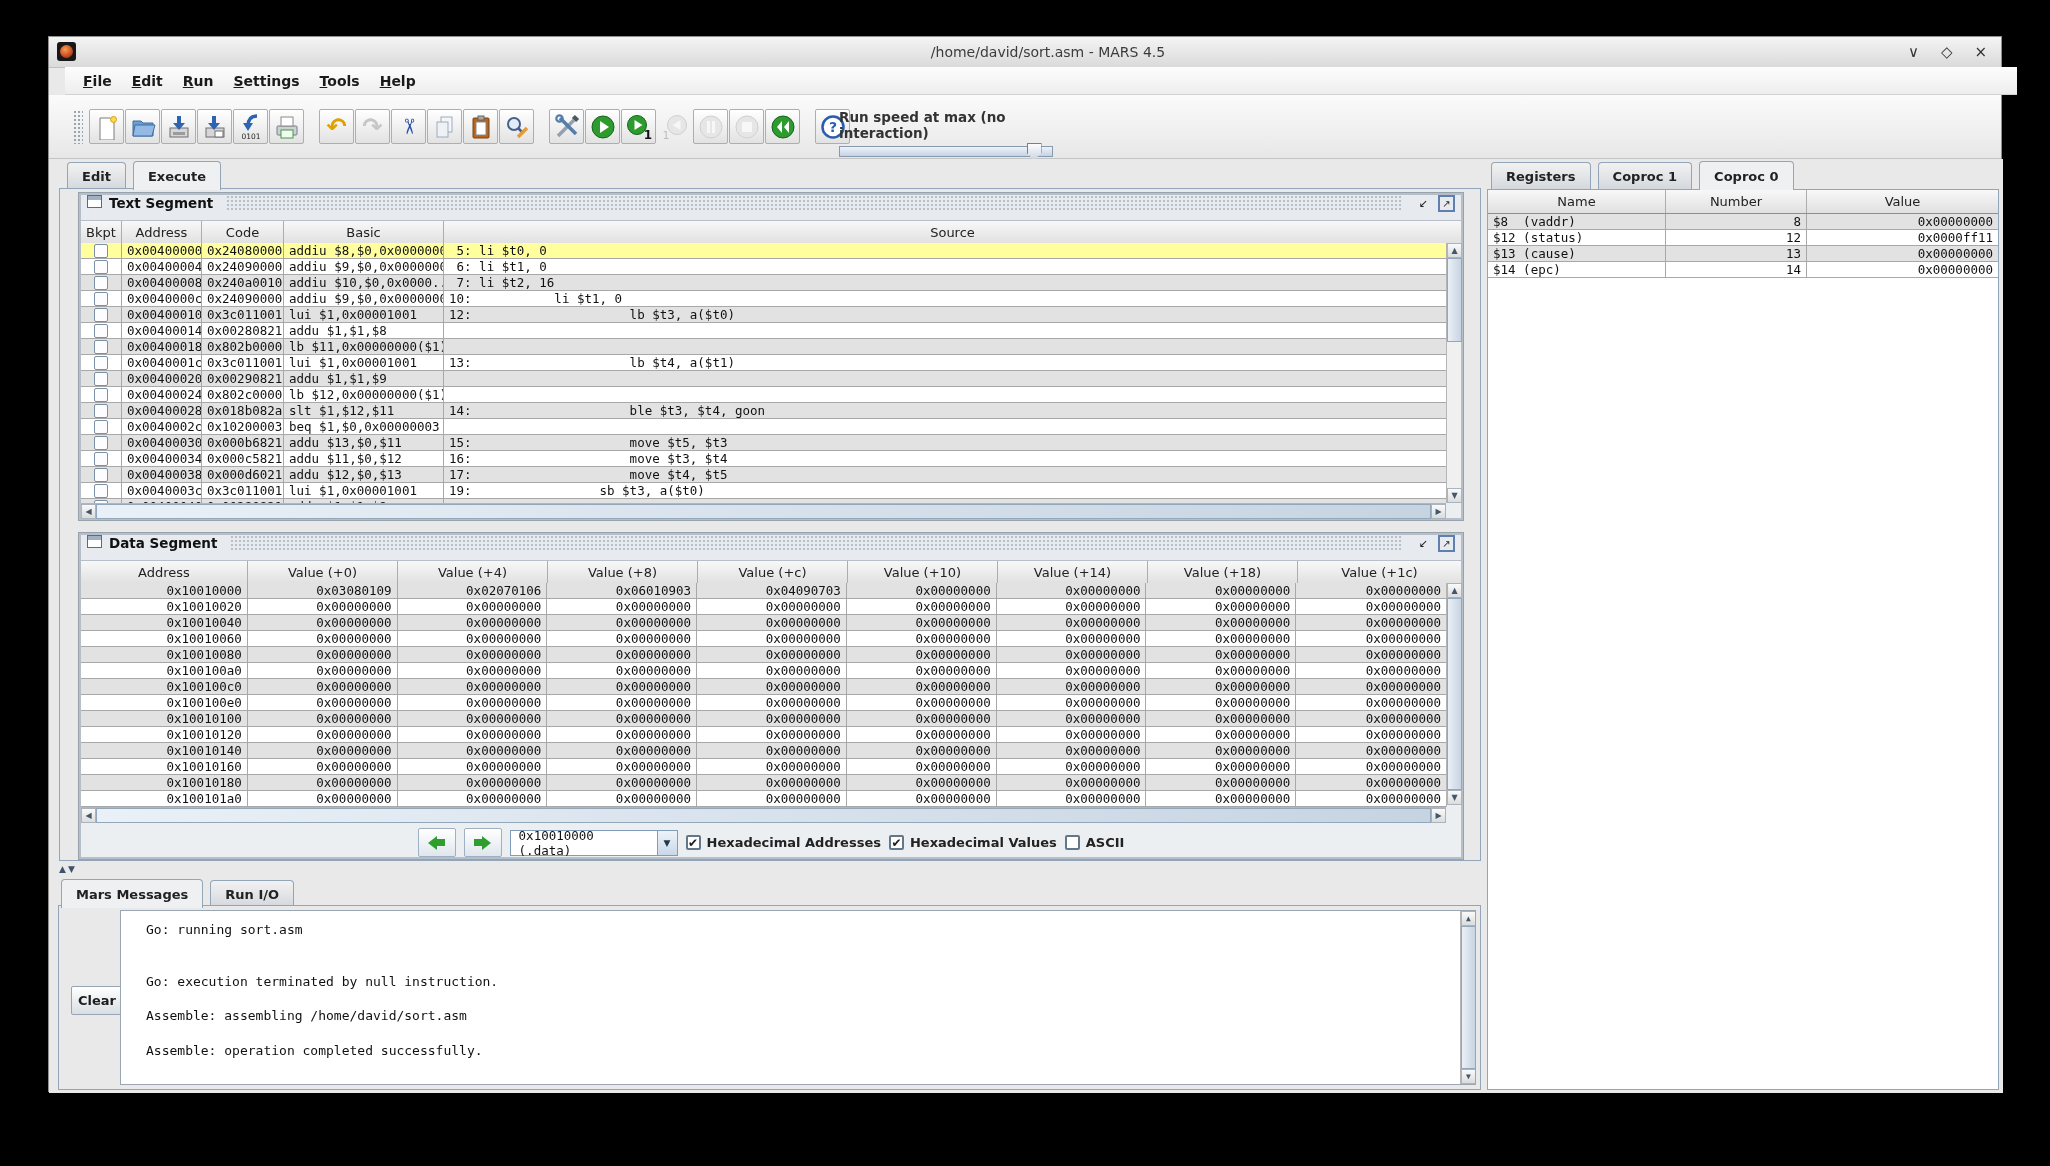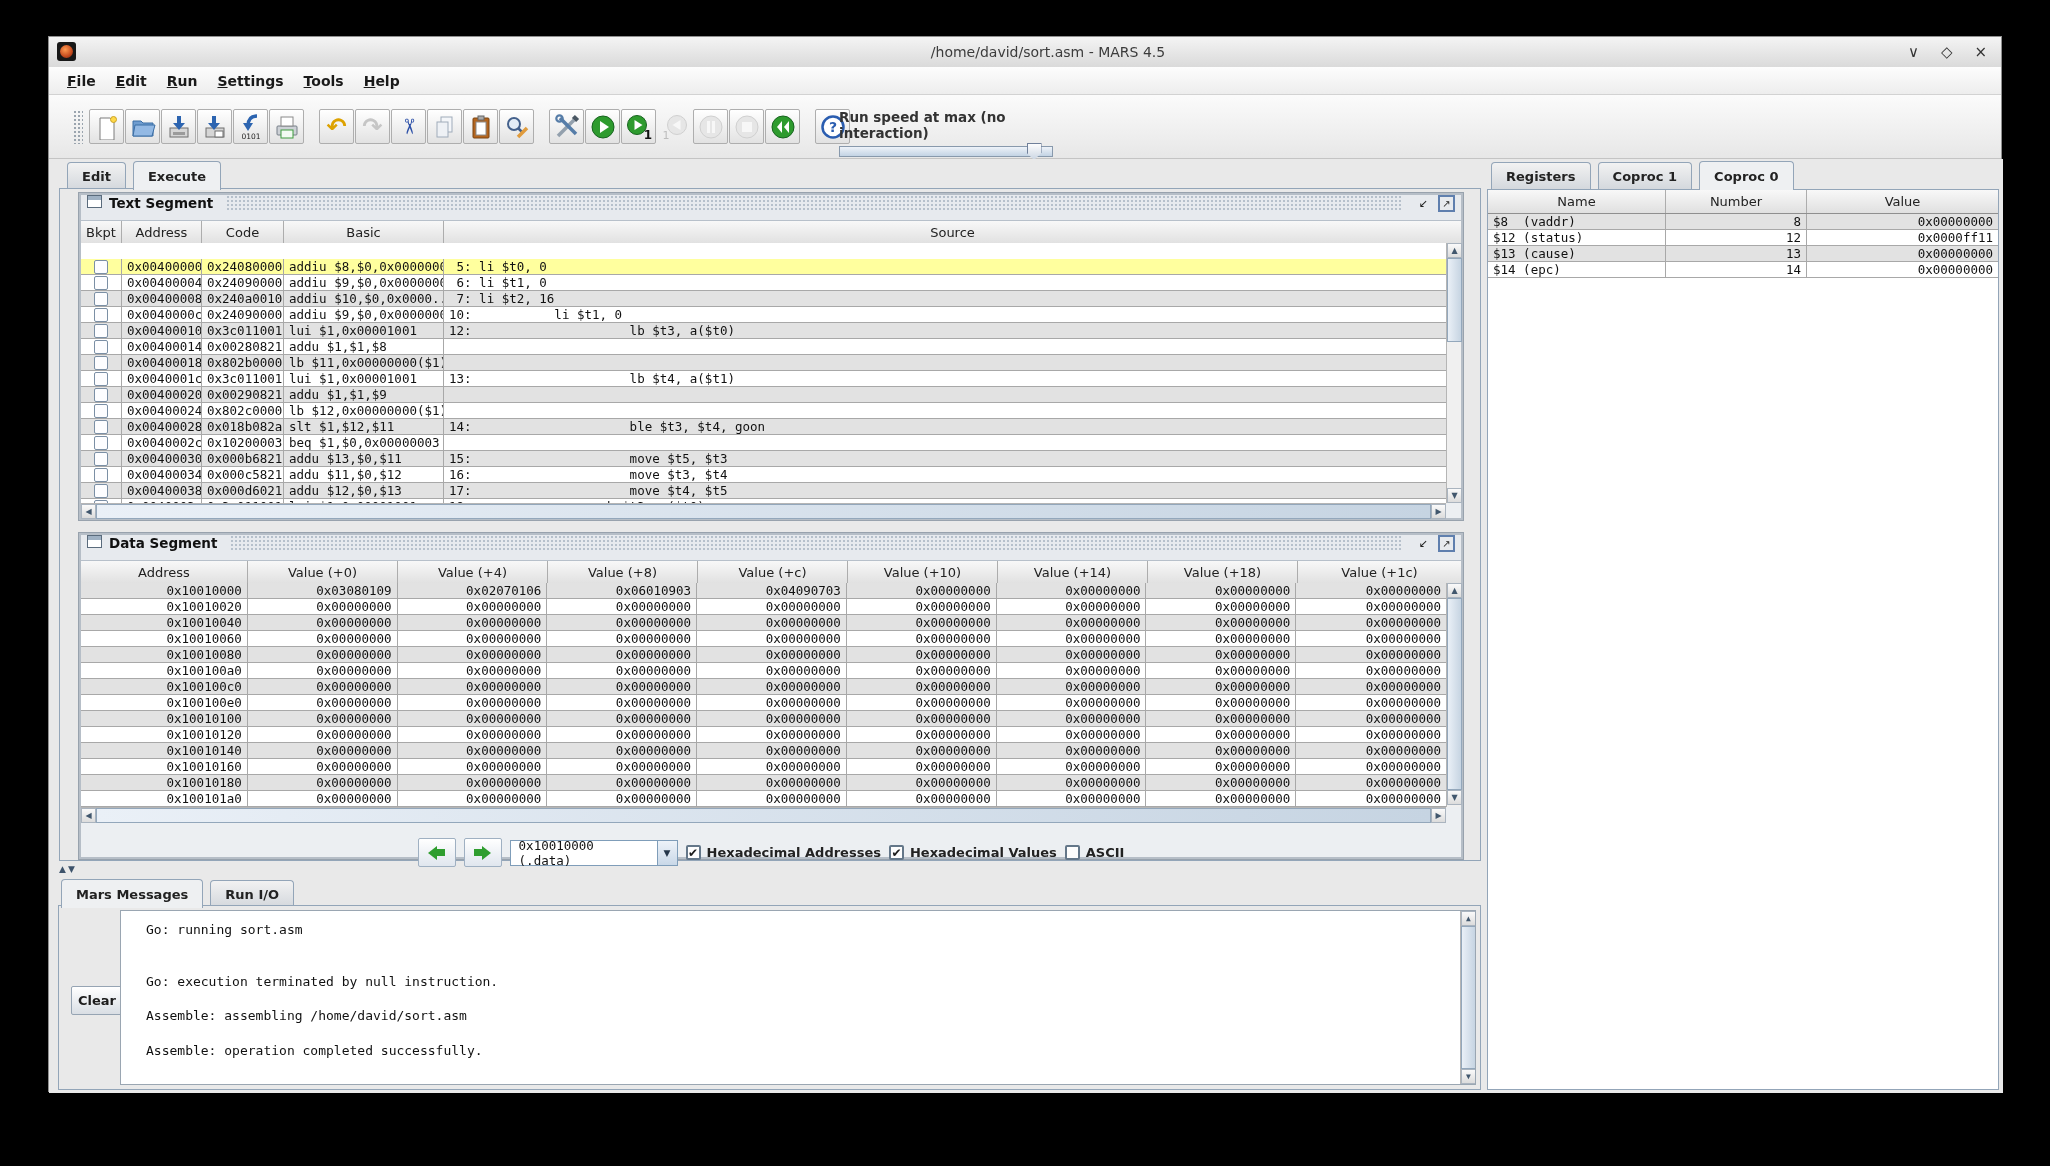--- a/index.html
+++ b/index.html
@@ -11,21 +11,21 @@
   
   .titlebar{position:absolute;left:0;top:0;width:100%;height:30px;
     background:linear-gradient(#f4f4f4,#dadada);border-bottom:1px solid #c0c0c0;display:flex;align-items:center;}
   .appicon{position:absolute;left:8px;top:5px;width:19px;height:19px;background:#181818;border-radius:3px;}
   .appicon::after{content:"";position:absolute;left:3px;top:3px;width:13px;height:13px;border-radius:50%;
     background:radial-gradient(circle at 40% 35%,#ff9a50,#c44a1e 60%,#6e2410);}
   .wtitle{flex:1;text-align:center;font-size:14px;color:#3c3c3c;padding-left:46px;}
   .wctl{position:absolute;right:14px;top:0;height:30px;display:flex;align-items:center;gap:22px;
     font-size:15px;color:#333;}
   
-  .menubar{position:absolute;left:0;top:30px;width:100%;height:28px;background:linear-gradient(#fdfdfd,#ededed);
+  .menubar{position:absolute;left:16px;top:30px;width:100%;height:28px;background:linear-gradient(#fdfdfd,#ededed);
     border-bottom:1px solid #d2d2d2;display:flex;align-items:center;padding-left:8px;box-sizing:border-box;}
   .mitem{display:inline-block;padding:3px 10px;font-size:14px;font-weight:600;color:#1a1a1a;}
   .mitem::first-letter{text-decoration:underline;}
   
   .toolbar{position:absolute;left:0;top:58px;width:100%;height:64px;background:linear-gradient(#fbfbfb,#e7e7e7);
     border-bottom:1px solid #c4c4c4;display:flex;align-items:center;padding-left:24px;box-sizing:border-box;}
   .thandle{width:10px;height:34px;margin-right:6px;
     background-image:radial-gradient(#9aa4ae 1px,transparent 1px);background-size:4px 4px;}
   .tbtn{width:35px;height:35px;border:1px solid #aeaeae;border-radius:2px;background:linear-gradient(#ffffff,#e2e2e2);
     display:flex;align-items:center;justify-content:center;margin-right:1px;box-sizing:border-box;}
@@ -64,21 +64,21 @@
     font-size:11px;color:#222;}
   .ifbtn.max{border:2px solid #5f7fae;width:13px;height:13px;font-size:10px;}
   
   .thead{display:flex;height:23px;background:linear-gradient(#f8f8f8,#e0e0e0);border-bottom:1px solid #8f8f8f;}
   .hcell{display:flex;align-items:center;justify-content:center;font-size:13px;color:#222;
     border-right:1px solid #adadad;box-sizing:border-box;height:100%;}
   .rows{position:relative;background:#fff;overflow:hidden;}
   .trow{display:flex;height:16px;line-height:15px;border-bottom:1px solid #a8a8a8;box-sizing:border-box;background:#fff;}
   .cell{font-size:12.5px;border-right:1px solid #a8a8a8;box-sizing:border-box;overflow:hidden;white-space:pre;padding:0 5px;}
   .ts-rows > div:nth-of-type(odd),.ds-rows > div:nth-of-type(odd),.rg-rows > div:nth-of-type(odd){background:#e2e2e2;}
-  .ts-rows > div:nth-of-type(1){background:#ffff9e;margin-top:16px;}
+  .ts-rows > div:nth-of-type(1){background:#ffff9e;}
   .c-bkpt{width:41px;display:flex;align-items:center;justify-content:center;padding:0;}
   .c-addr{width:80px;text-align:right;}
   .c-code{width:82px;text-align:right;}
   .c-basic{width:160px;}
   .c-src{flex:1;border-right:none;}
   .cbs{width:12px;height:12px;border:1px solid #7b8fa5;background:#fdfdff;border-radius:2px;}
   .d-addr{width:167px;text-align:right;padding-left:20px;}
   .d-val{width:150px;text-align:right;}
   .d-val:last-child{border-right:none;}
   
@@ -676,21 +676,21 @@
       <div class="vscroll" style="right:0;top:48px;height:224px;">
         <div class="sbtn">▲</div>
         <div class="vthumb" style="height:192px;"></div>
         <div class="sbtn">▼</div>
       </div>
       <div class="hscroll" style="left:0;top:272px;right:15px;">
         <div class="sbtn">◀</div>
         <div class="hthumb" style="flex:1;"></div>
         <div class="sbtn">▶</div>
       </div>
-      <div class="dctrl" style="top:299px;gap:8px;">
+      <div class="dctrl" style="top:289px;gap:8px;">
         <div class="navbtn">
           <span class="garrow">
                 <i class="g-tri-l"></i>
                 <i class="g-stem"></i>
               </span>
         </div>
         <div class="navbtn">
           <span class="garrow">
                 <i class="g-stem"></i>
                 <i class="g-tri-r"></i>

